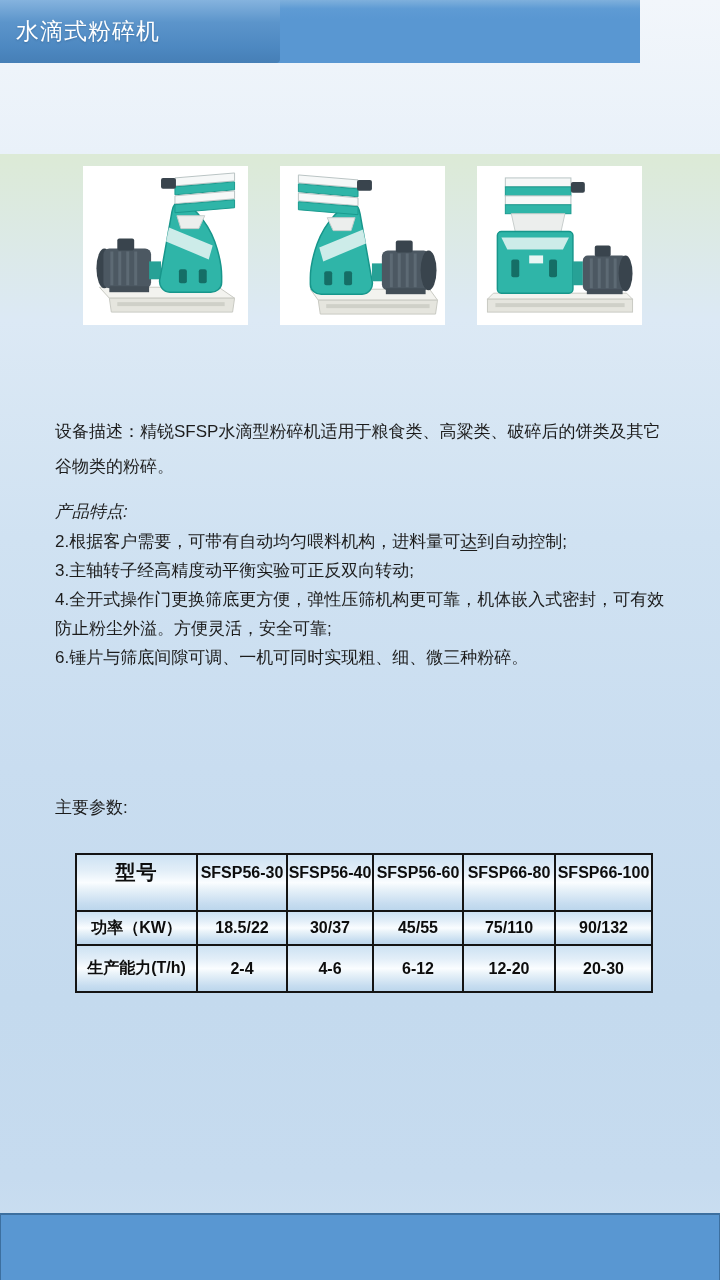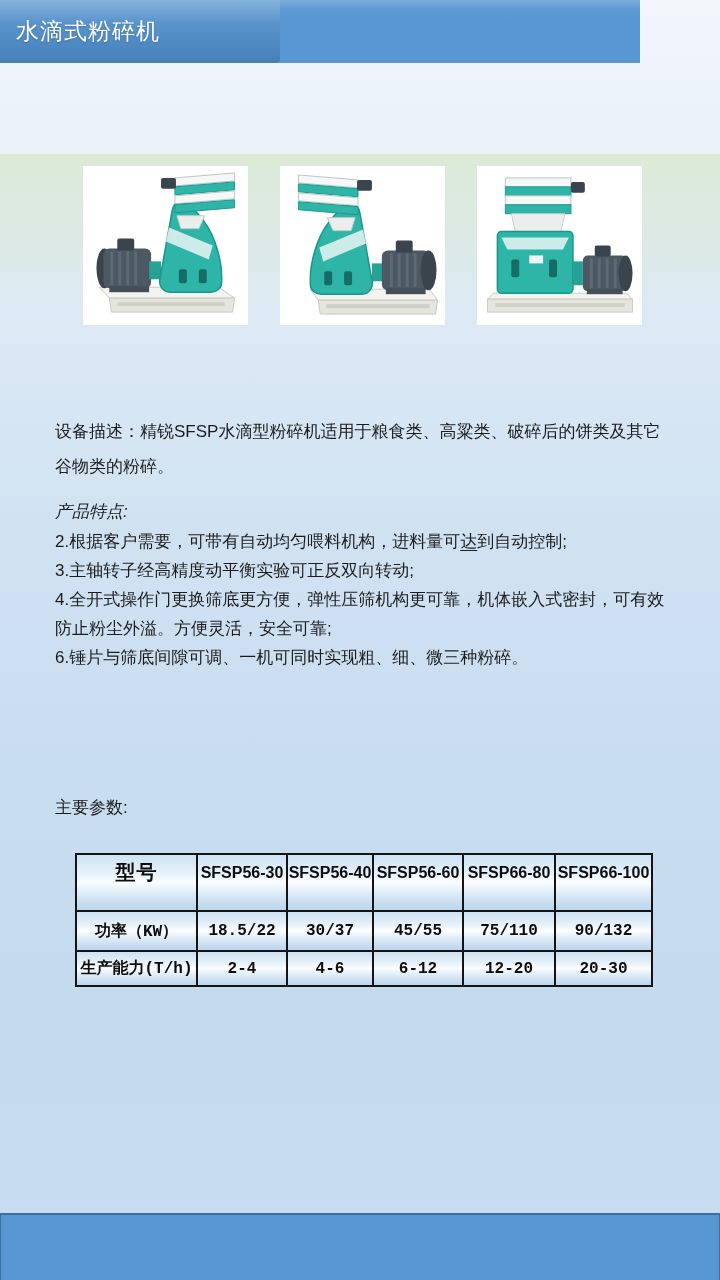--- a/index.html
+++ b/index.html
@@ -82,22 +82,22 @@
     border: 2px solid #141414;
     text-align: center;
     vertical-align: middle;
     background: linear-gradient(180deg, #cde2f3 0%, #e2eef8 28%, #fafdff 50%, #e8f2f9 62%, #c7ddf0 88%, #bcd6ec 100%);
     font-weight: bold;
     overflow: hidden;
     white-space: nowrap;
   }
   .params-table thead th { height: 57px; font-size: 16px; padding-bottom: 20px; }
   .params-table thead th.model-col-head { font-size: 20px; letter-spacing: 1px; }
-  .params-table tbody tr.row-power td  { height: 40px; font-size: 16px; font-family: Liberation Mono, monospace; }
-  .params-table tbody tr.row-cap td    { height: 35px; font-size: 16px; font-family: Liberation Mono, monospace; }
+  .params-table tbody tr.row-power td  { height: 34px; font-size: 16px; }
+  .params-table tbody tr.row-cap td    { height: 47px; font-size: 16px; }
   .params-table td.row-label { font-size: 18px; }
 
   
   .footer {
     position: absolute; top: 1213px; left: 0;
     width: 720px; height: 67px;
     background: #5997d2;
     border-top: 2px solid #3c6f9f;
     border-left: 1px solid #3c6f9f;
     border-right: 1px solid #3c6f9f;

